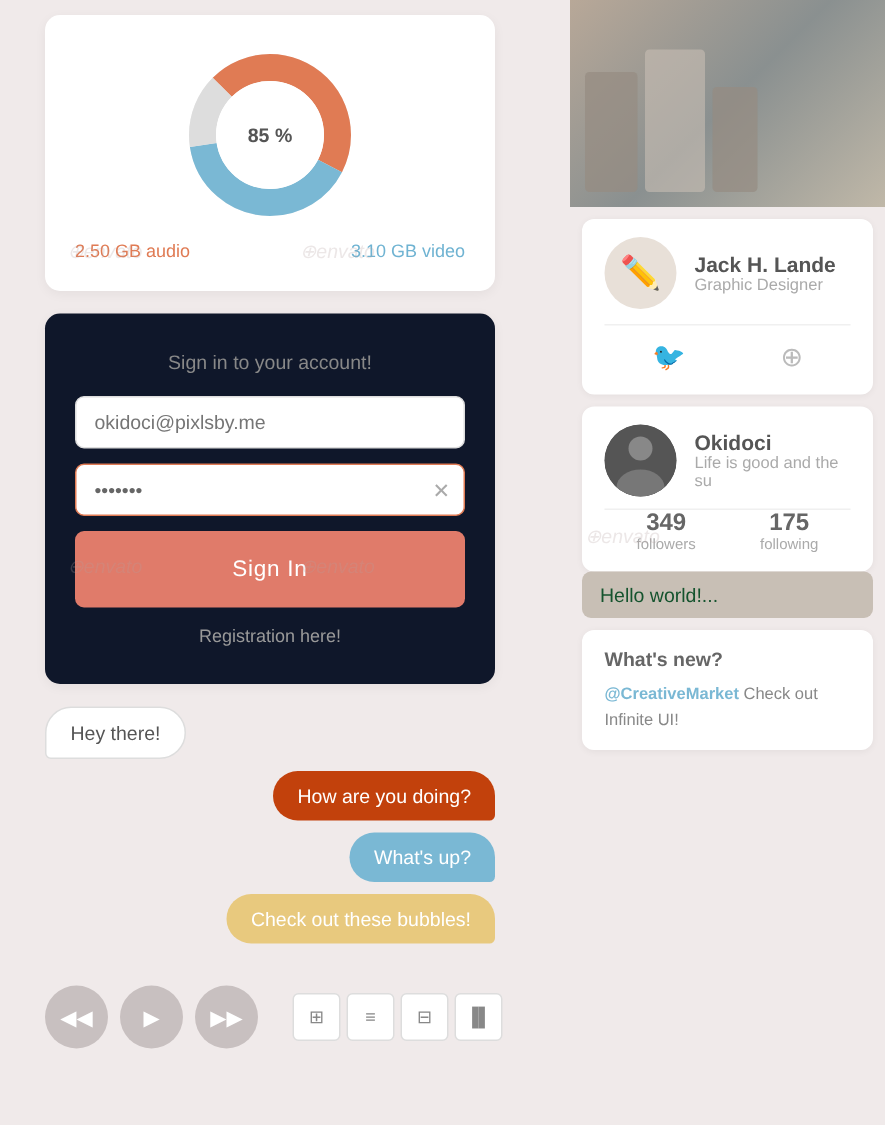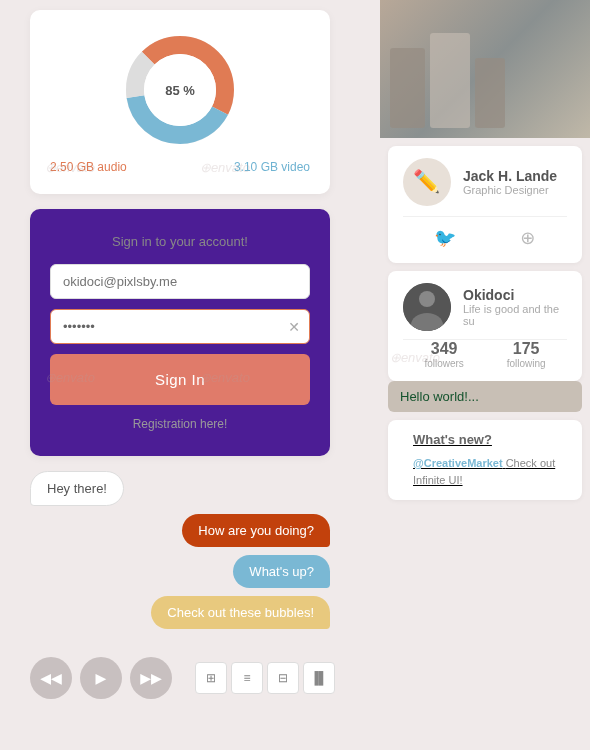--- a/index.html
+++ b/index.html
@@ -67,21 +67,21 @@
       width: 100%;
       margin-top: 10px;
       font-size: 12px;
     }
 
     .label-audio { color: #e07b54; }
     .label-video { color: #6fb3d2; }
 
     
     .signin-card {
-      background: #4c1d95;
+      background: #0f172a;
       border-radius: 10px;
       width: 300px;
       padding: 25px 20px;
       margin-top: 15px;
       box-shadow: 0 2px 8px rgba(0,0,0,0.05);
     }
 
     .signin-title {
       text-align: center;
       color: #888;
@@ -392,24 +392,23 @@
       padding: 8px 12px;
       font-size: 13px;
       color: #14532d;
       margin: 0 8px;
     }
 
     
     .whats-new-card {
       background: white;
       border-radius: 8px;
-      padding: 12px 25px;
+      padding: 12px 15px;
       margin: 8px 8px 0 8px;
       box-shadow: 0 1px 5px rgba(0,0,0,0.05);
-      text-decoration: underline;
     }
 
     .whats-new-title {
       font-size: 13px;
       font-weight: bold;
       color: #666;
       margin-bottom: 8px;
     }
 
     .tweet-text {

